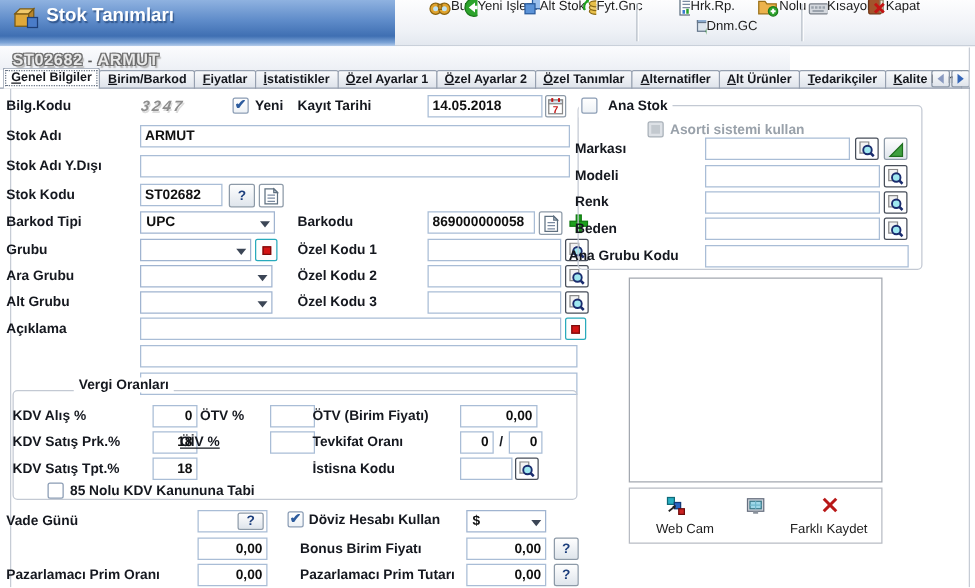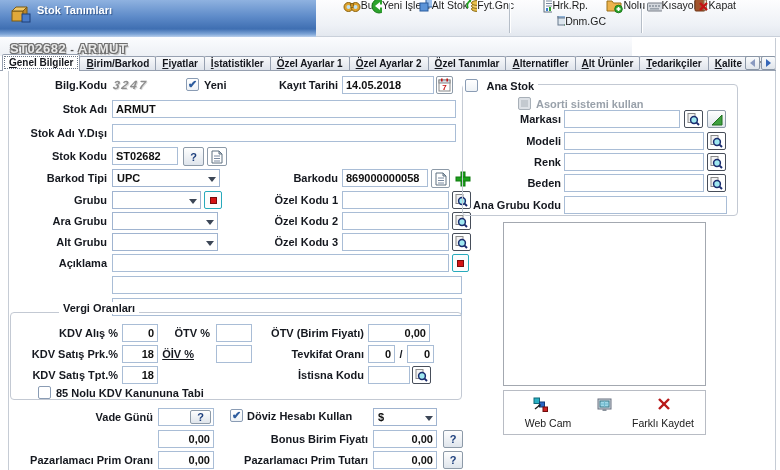--- a/index.html
+++ b/index.html
@@ -3,21 +3,21 @@
 <meta charset="utf-8">
 <style>
   *{margin:0;padding:0;box-sizing:border-box;}
   html,body{background:#fff;}
   body{font-family:"Liberation Sans",sans-serif;}
   #app{position:relative;width:780px;height:470px;overflow:hidden;background:#fff;}
 
   
   .titlebar{position:absolute;left:0;top:0;width:316px;height:37px;
     background:linear-gradient(180deg,#8fb2e0 0%,#5e8bc9 45%,#3f6fb2 78%,#7ba3d6 92%,#b9cfec 100%);}
-  .titlebar .wtitle{position:absolute;left:37px;top:4px;font-size:11px;font-weight:bold;color:#fff;
+  .titlebar .wtitle{position:absolute;left:37px;top:4px;font-size:15px;font-weight:bold;color:#fff;
     text-shadow:1px 1px 1px rgba(10,40,90,.55);white-space:nowrap;}
   .titlebar .wicon{position:absolute;left:9px;top:2px;}
   .toolbar{position:absolute;left:316px;top:0;width:464px;height:37px;overflow:hidden;
     background:linear-gradient(180deg,#fdfdfe,#eef1f6 70%,#e3e8ef);border-bottom:1px solid #c9d0da;}
   .tbtn{position:absolute;top:0;height:37px;display:flex;align-items:flex-start;
     justify-content:flex-end;padding-bottom:14px;cursor:pointer;}
   .tbtn .iconclip{height:15px;overflow:hidden;margin-bottom:1px;}
   .tbtn .iconclip svg{display:block;margin-top:-4px;}
   .tbtn .tlabel{font-size:10.5px;color:#1c1c1c;white-space:nowrap;line-height:11px;}
   .tsep{position:absolute;top:3px;height:30px;width:2px;border-left:1px solid #b6bec8;border-right:1px solid #fff;}
@@ -39,21 +39,21 @@
     outline:1px dotted #6a7686;outline-offset:-3px;}
   .tab.clip{max-width:62px;overflow:hidden;}
   .tabline{position:absolute;left:0;top:70px;width:776px;height:1px;background:#96a0b0;z-index:1;}
   .tabarrow{position:absolute;top:56px;width:15px;height:14px;border:1px solid #8a96a6;border-radius:2px;
     background:linear-gradient(180deg,#fbfcfd,#dfe4eb);display:flex;align-items:center;justify-content:center;cursor:pointer;}
   .tri-l{width:0;height:0;border:4px solid transparent;border-right:5px solid #8a9ac0;border-left:none;}
   .tri-r{width:0;height:0;border:4px solid transparent;border-left:5px solid #3566b8;border-right:none;}
 
   
   .lbl{position:absolute;font-size:11px;line-height:12px;font-weight:bold;color:#15181f;
-    text-align:right;white-space:nowrap;}
+    white-space:nowrap;}
   .inp{position:absolute;height:18px;border:1px solid #a9bdd6;background:#fff;
     font-family:"Liberation Sans",sans-serif;font-size:11px;font-weight:bold;color:#101010;padding:0 3px;}
   .inp.num{text-align:right;}
   .sel{position:absolute;height:18px;border:1px solid #a0b4d0;background:#fff;font-size:11px;
     font-weight:bold;color:#101010;display:flex;align-items:center;padding:0 14px 0 4px;cursor:pointer;}
   .sel .arr{position:absolute;right:3px;top:7px;width:0;height:0;
     border:4px solid transparent;border-top:5px solid #3c4656;border-bottom:none;}
   .chk{position:absolute;width:13px;height:13px;border:1px solid #8a9cb4;border-radius:2px;
     background:linear-gradient(#fff,#eef2f6);display:flex;align-items:center;justify-content:center;
     font-size:11px;line-height:11px;color:#2d5c9e;font-weight:bold;cursor:pointer;}

